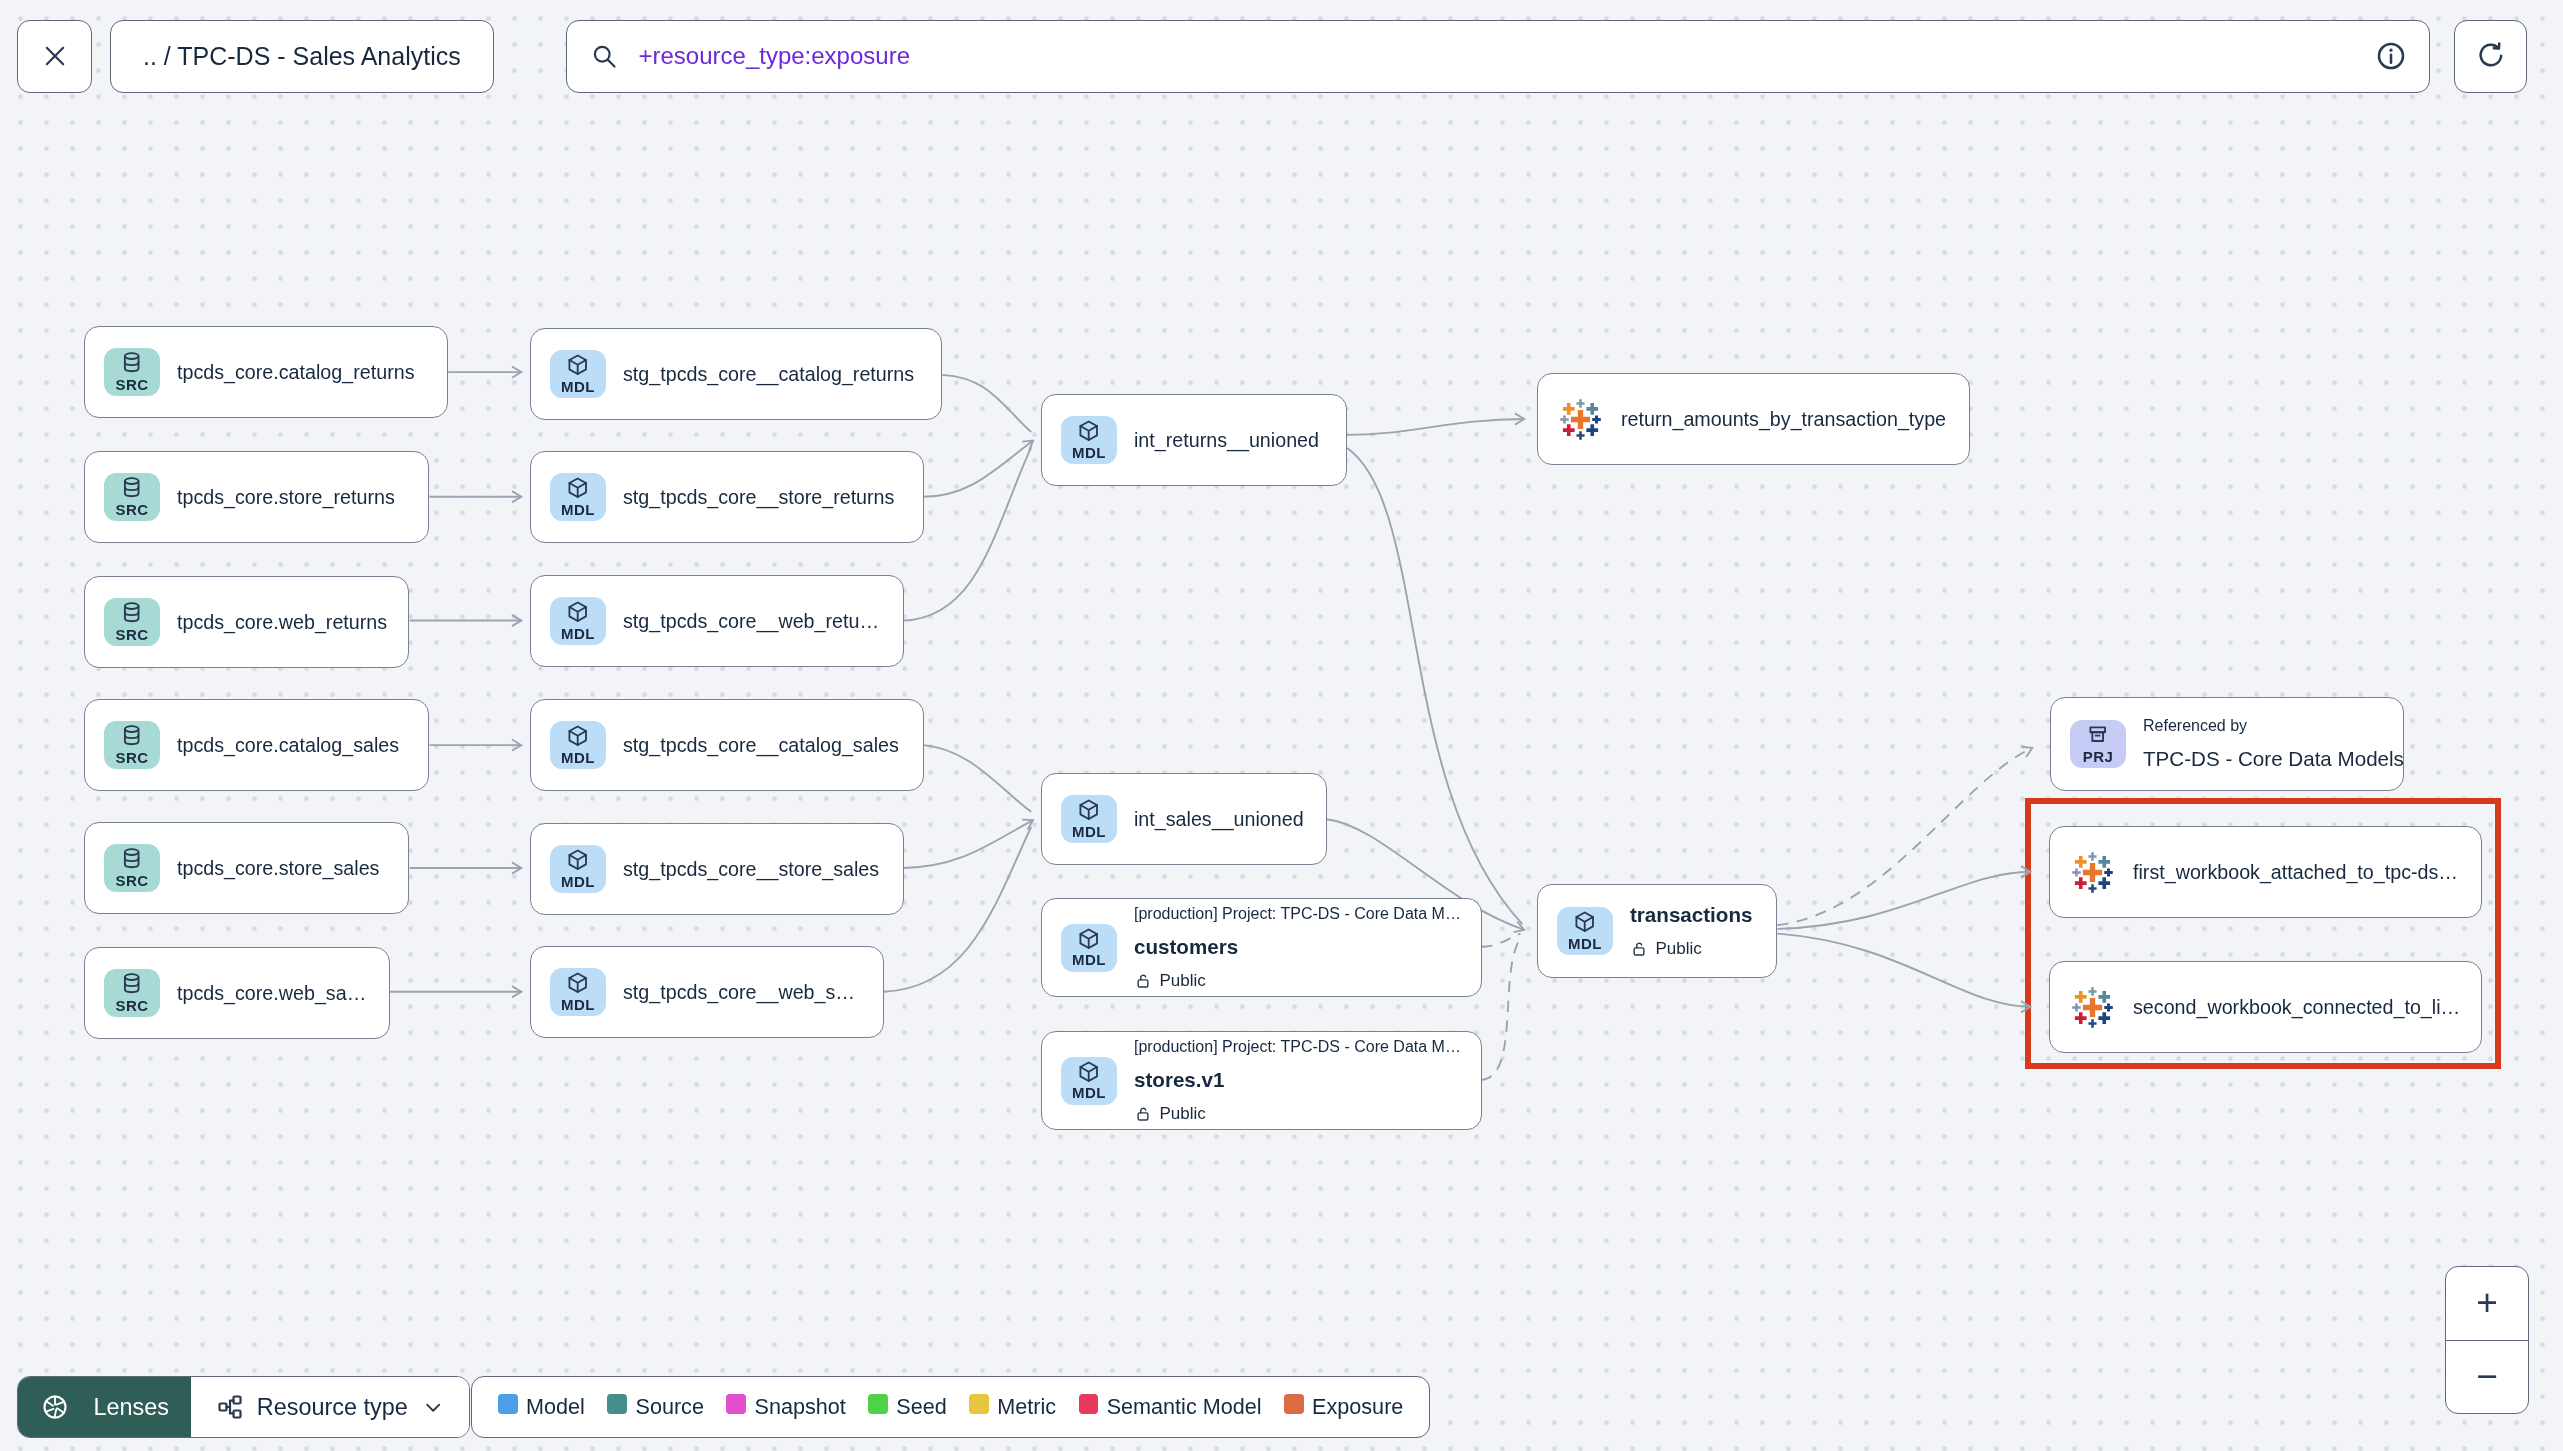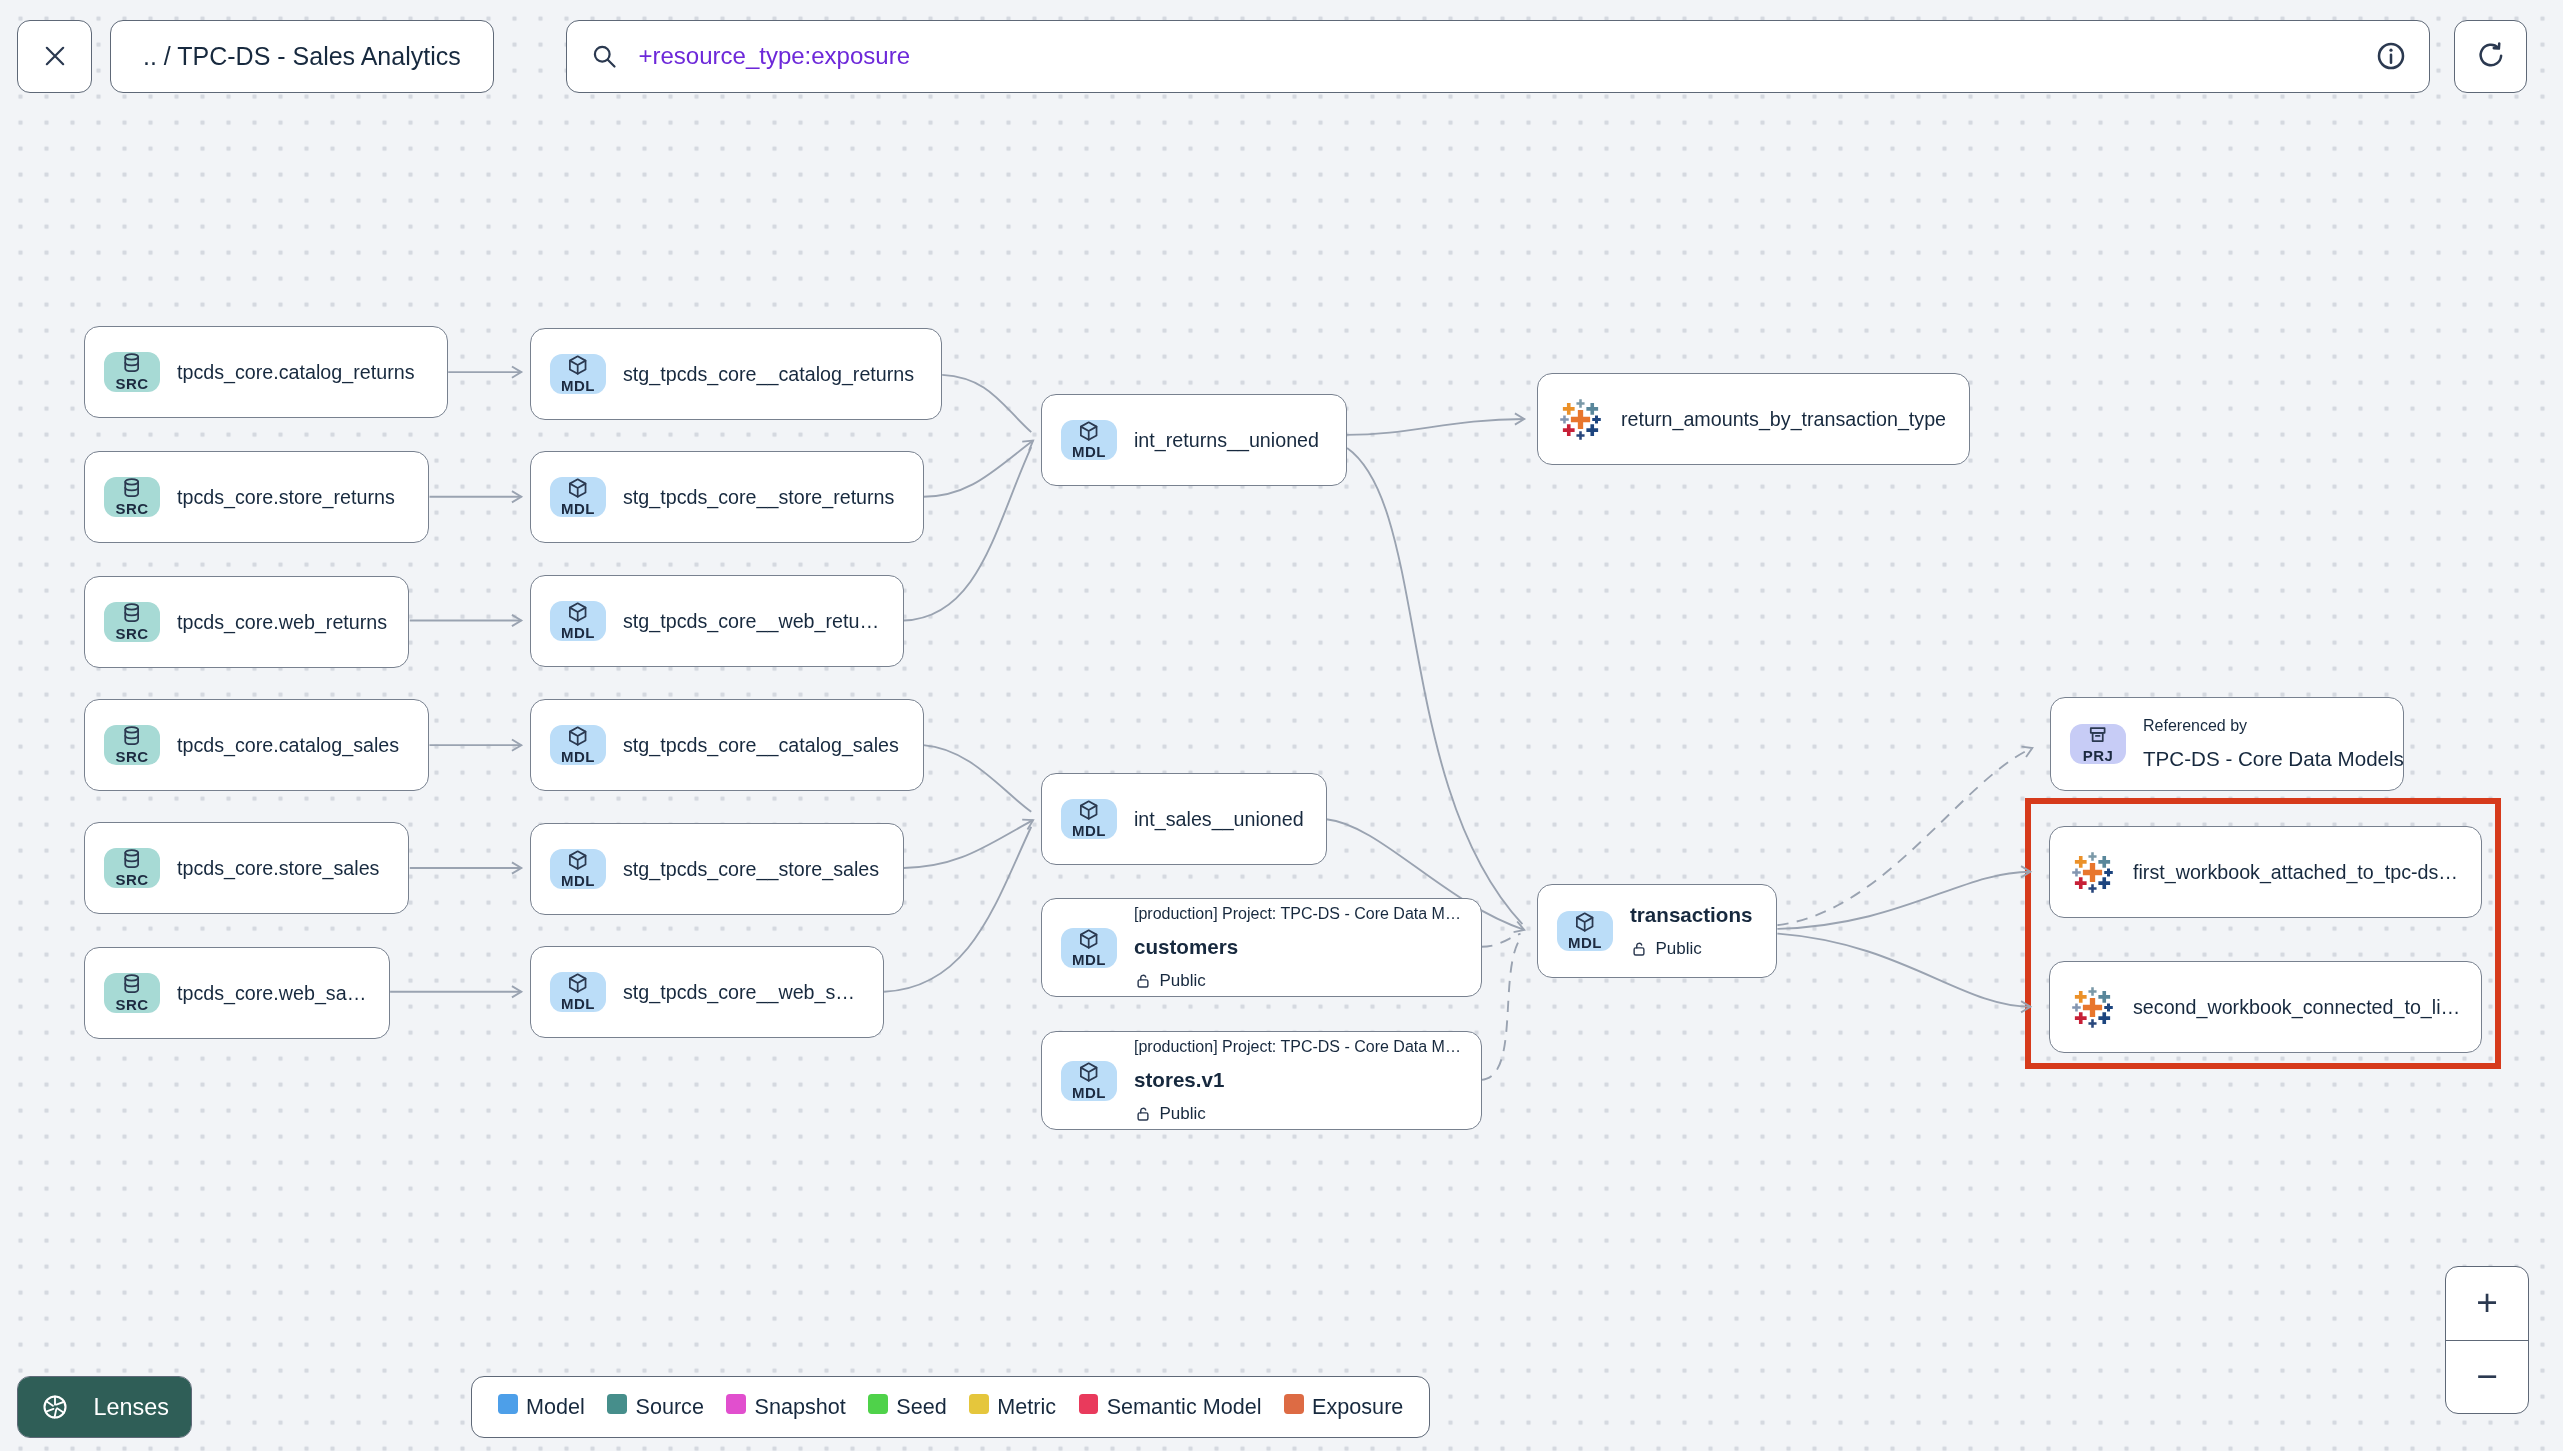--- a/index.html
+++ b/index.html
@@ -17,21 +17,21 @@
   .ctl{position:absolute;background:#fff;border:1.9px solid #5e6877;border-radius:13px;box-sizing:border-box;display:flex;align-items:center}
   .close-btn{left:17px;top:19.7px;width:75px;height:73px;justify-content:center;cursor:pointer}
   .breadcrumb{left:110px;top:19.7px;height:73px;padding:16px 32px;font-size:25px;white-space:nowrap}
   .searchbar{left:566px;top:19.7px;width:1864px;height:73px;padding:0 22.5px;gap:19px}
   .searchbar input{flex:1;border:none;outline:none;font-size:24px;font-family:"Liberation Sans",sans-serif;color:#6d28d9;background:transparent}
   .refresh-btn{left:2454px;top:19.7px;width:73px;height:73px;justify-content:center;cursor:pointer}
 
   
   .node{position:absolute;background:#fff;border:1.9px solid #78818f;border-radius:15px;box-sizing:border-box;
         display:flex;align-items:center;gap:17px;padding:0 19px;z-index:3;overflow:hidden}
-  .badge{flex:0 0 auto;width:56px;height:40px;border-radius:12.2px;display:flex;flex-direction:column;align-items:center;justify-content:center;gap:0.9px}
+  .badge{flex:0 0 auto;width:56px;height:48px;border-radius:12.2px;display:flex;flex-direction:column;align-items:center;justify-content:center;gap:0.9px}
   .badge-src{background:#a7dad5}
   .badge-mdl{background:#bbddf8}
   .badge-prj{background:#c7ccf6}
   .badge .btxt{font-size:15px;font-weight:700;letter-spacing:0.5px;color:#1c2a40}
   .nlabel{font-size:19.7px;white-space:nowrap;overflow:hidden;text-overflow:ellipsis}
   .stack{display:flex;flex-direction:column;gap:12px;min-width:0}
   .kicker{font-size:16px;white-space:nowrap;overflow:hidden;text-overflow:ellipsis}
   .ntitle{font-size:20.6px;font-weight:700;white-space:nowrap;overflow:hidden;text-overflow:ellipsis}
   .prj-title{font-size:20.6px;white-space:nowrap}
   .vis{display:flex;align-items:center;gap:7.5px;font-size:17px}
@@ -400,20 +400,29 @@
   <span class="nlabel">second_workbook_connected_to_live…</span>
 </div>
 
 <div class="lens-pill">
   <div class="lens-seg">
     <svg width="28" height="28" viewBox="0 0 30 30">
         <use href="#i-aperture"></use>
       </svg>
     <span>Lenses</span>
   </div>
+  <div class="res-seg">
+    <svg width="28" height="28" viewBox="0 0 30 30">
+        <use href="#i-restype"></use>
+      </svg>
+    <span>Resource type</span>
+    <svg width="24.4" height="24.4" viewBox="0 0 26 26">
+        <use href="#i-chevron"></use>
+      </svg>
+  </div>
 </div>
 
 <div class="legendbar">
   <span class="lg-item">
       <span class="lg-sw" style="background: rgb(77, 159, 233);"></span>
       <span>Model</span>
     </span>
   <span class="lg-item">
       <span class="lg-sw" style="background: rgb(70, 142, 139);"></span>
       <span>Source</span>

